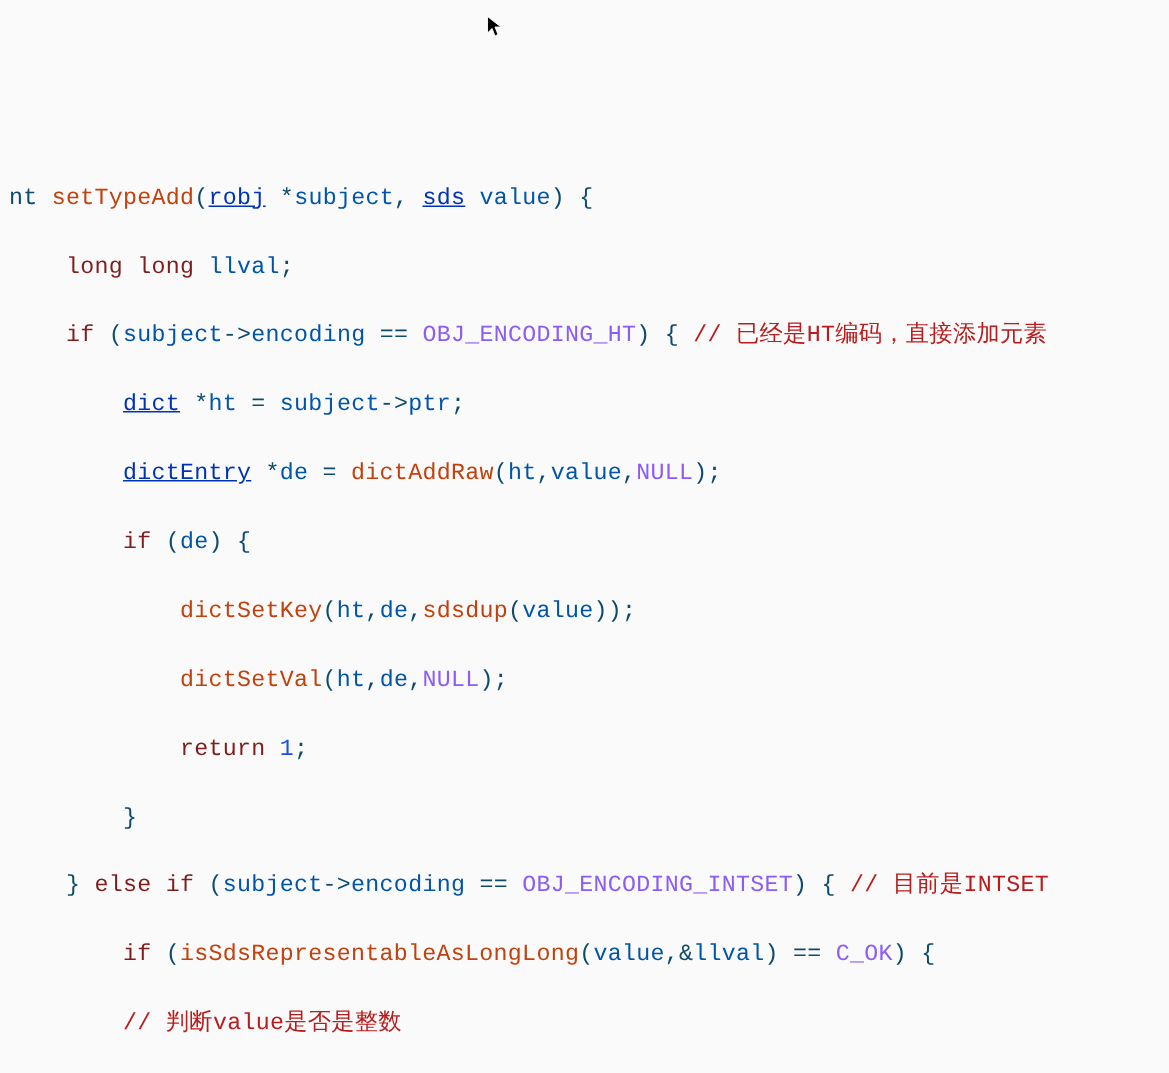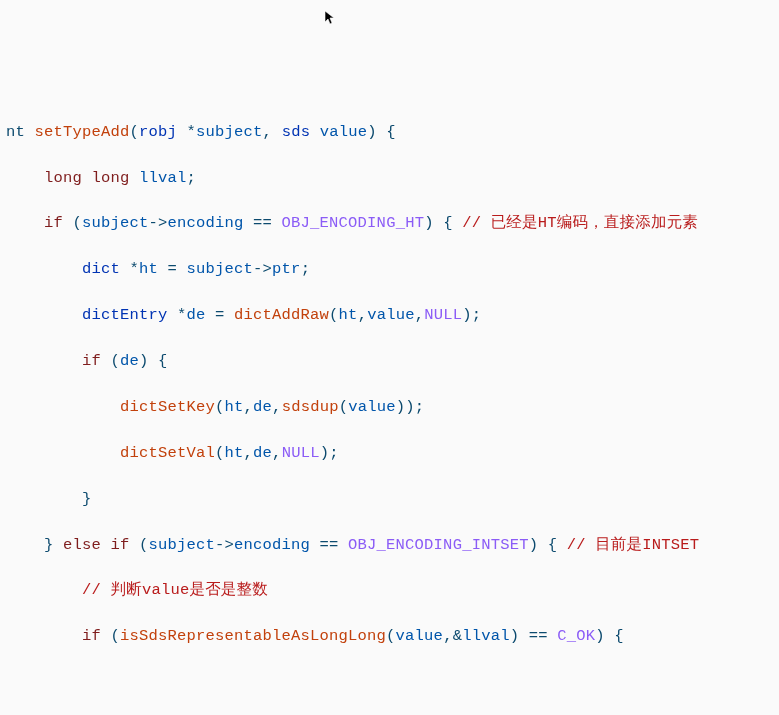--- a/index.html
+++ b/index.html
@@ -11,21 +11,21 @@
       padding: 6px 0 6px 6px;
       white-space: pre;
       overflow: hidden;
       width: 779px;
       height: 715px;
       letter-spacing: 0.2px;
     }
     .code-block { position: relative; }
     .line { display: block; position: relative; }
     .kw { color: #7f1d1d; }
-    .ty { color: #0033b3; }
+    .ty { color: #0033b3; text-decoration: underline; }
     .id { color: #0055aa; text-align: right; }
     .fn { color: #c2410c; }
     .cm { color: #b91c1c; }
     .num { color: #1750eb; }
     .en { color: #8b5cf6; }
     .norm { color: #0c4a6e; }
     .cursor {
       position: absolute;
       width: 16px;
       height: 16px;
@@ -39,24 +39,25 @@
 
 <div class="code-block">
 <span class="line"><span class="norm">nt</span> <span class="fn">setTypeAdd</span><span class="norm">(</span><span class="ty">robj</span><span class="norm"> *</span><span class="id">subject</span><span class="norm">, </span><span class="ty">sds</span><span class="norm"> </span><span class="id">value</span><span class="norm">) {</span></span>
 <span class="line"><span class="norm">    </span><span class="kw">long long</span><span class="norm"> </span><span class="id">llval</span><span class="norm">;</span></span>
 <span class="line"><span class="norm">    </span><span class="kw">if</span><span class="norm"> (</span><span class="id">subject</span><span class="norm">-&gt;</span><span class="id">encoding</span><span class="norm"> == </span><span class="en">OBJ_ENCODING_HT</span><span class="norm">) { </span><span class="cm">// 已经是HT编码，直接添加元素</span></span>
 <span class="line"><span class="norm">        </span><span class="ty">dict</span><span class="norm"> *</span><span class="id">ht</span><span class="norm"> = </span><span class="id">subject</span><span class="norm">-&gt;</span><span class="id">ptr</span><span class="norm">;</span></span>
 <span class="line"><span class="norm">        </span><span class="ty">dictEntry</span><span class="norm"> *</span><span class="id">de</span><span class="norm"> = </span><span class="fn">dictAddRaw</span><span class="norm">(</span><span class="id">ht</span><span class="norm">,</span><span class="id">value</span><span class="norm">,</span><span class="en">NULL</span><span class="norm">);</span></span>
 <span class="line"><span class="norm">        </span><span class="kw">if</span><span class="norm"> (</span><span class="id">de</span><span class="norm">) {</span></span>
 <span class="line"><span class="norm">            </span><span class="fn">dictSetKey</span><span class="norm">(</span><span class="id">ht</span><span class="norm">,</span><span class="id">de</span><span class="norm">,</span><span class="fn">sdsdup</span><span class="norm">(</span><span class="id">value</span><span class="norm">));</span></span>
 <span class="line"><span class="norm">            </span><span class="fn">dictSetVal</span><span class="norm">(</span><span class="id">ht</span><span class="norm">,</span><span class="id">de</span><span class="norm">,</span><span class="en">NULL</span><span class="norm">);</span></span>
+<span class="line"><span class="norm">            </span><span class="kw">return</span><span class="norm"> </span><span class="num">1</span><span class="norm">;</span></span>
 <span class="line"><span class="norm">        }</span></span>
 <span class="line"><span class="norm">    } </span><span class="kw">else if</span><span class="norm"> (</span><span class="id">subject</span><span class="norm">-&gt;</span><span class="id">encoding</span><span class="norm"> == </span><span class="en">OBJ_ENCODING_INTSET</span><span class="norm">) { </span><span class="cm">// 目前是INTSET</span></span>
+<span class="line"><span class="norm">        </span><span class="kw">if</span><span class="norm"> (</span><span class="fn">isSdsRepresentableAsLongLong</span><span class="norm">(</span><span class="id">value</span><span class="norm">,&amp;</span><span class="id">llval</span><span class="norm">) == </span><span class="en">C_OK</span><span class="norm">) {</span></span>
 <span class="line"><span class="norm">        </span><span class="cm">// 判断value是否是整数</span></span>
-<span class="line"><span class="norm">        </span><span class="kw">if</span><span class="norm"> (</span><span class="fn">isSdsRepresentableAsLongLong</span><span class="norm">(</span><span class="id">value</span><span class="norm">,&amp;</span><span class="id">llval</span><span class="norm">) == </span><span class="en">C_OK</span><span class="norm">) {</span></span>
 
 
 
 
 
 
 
 
 
 

